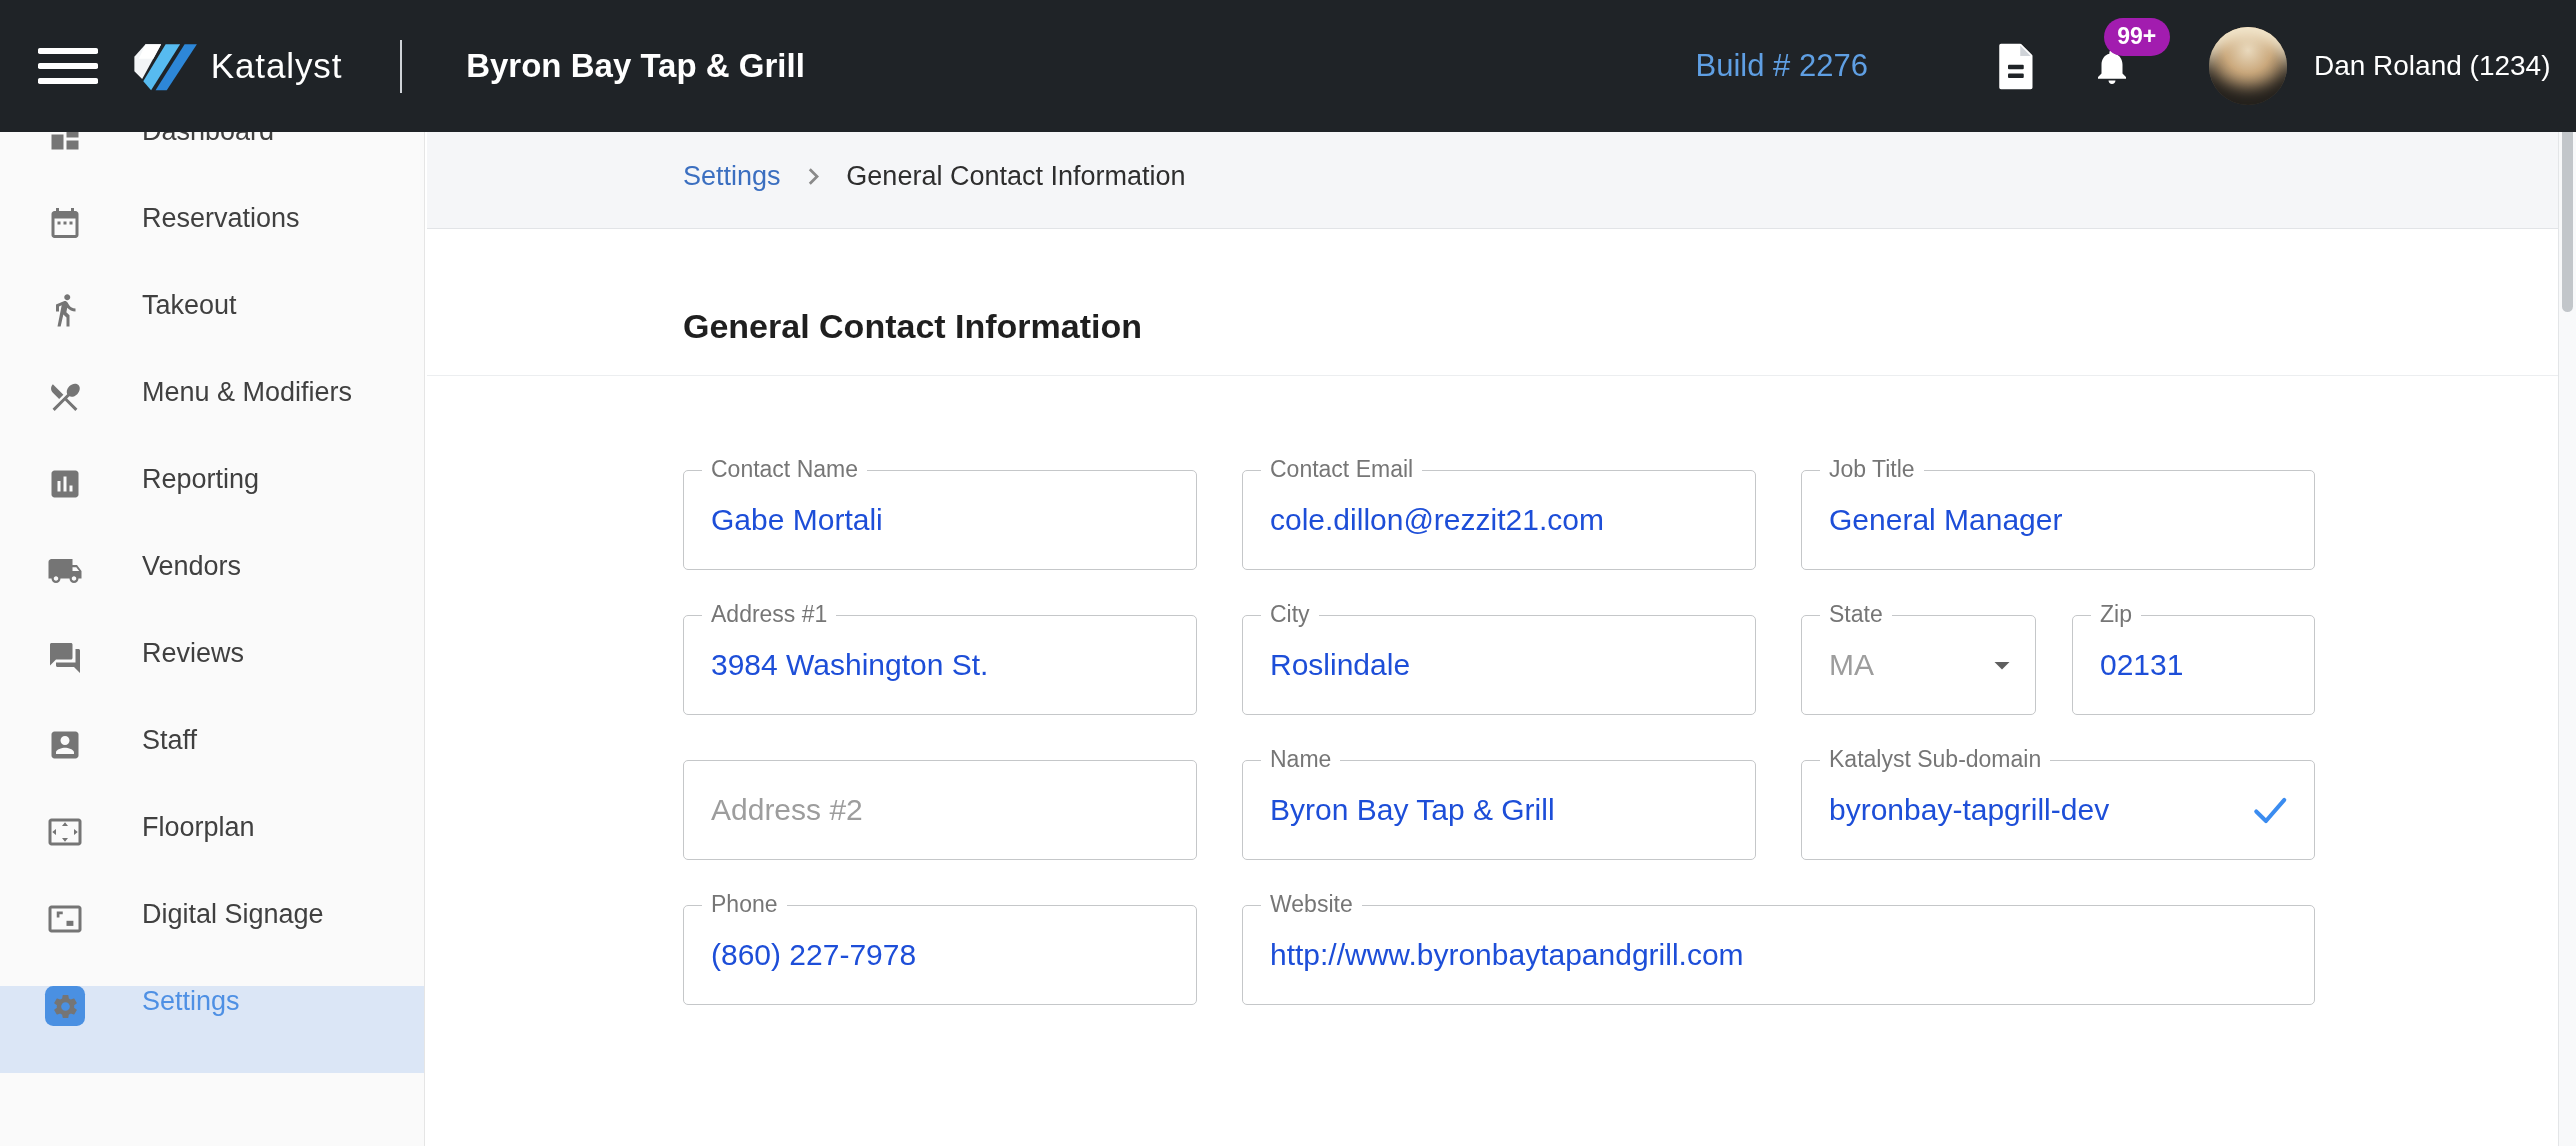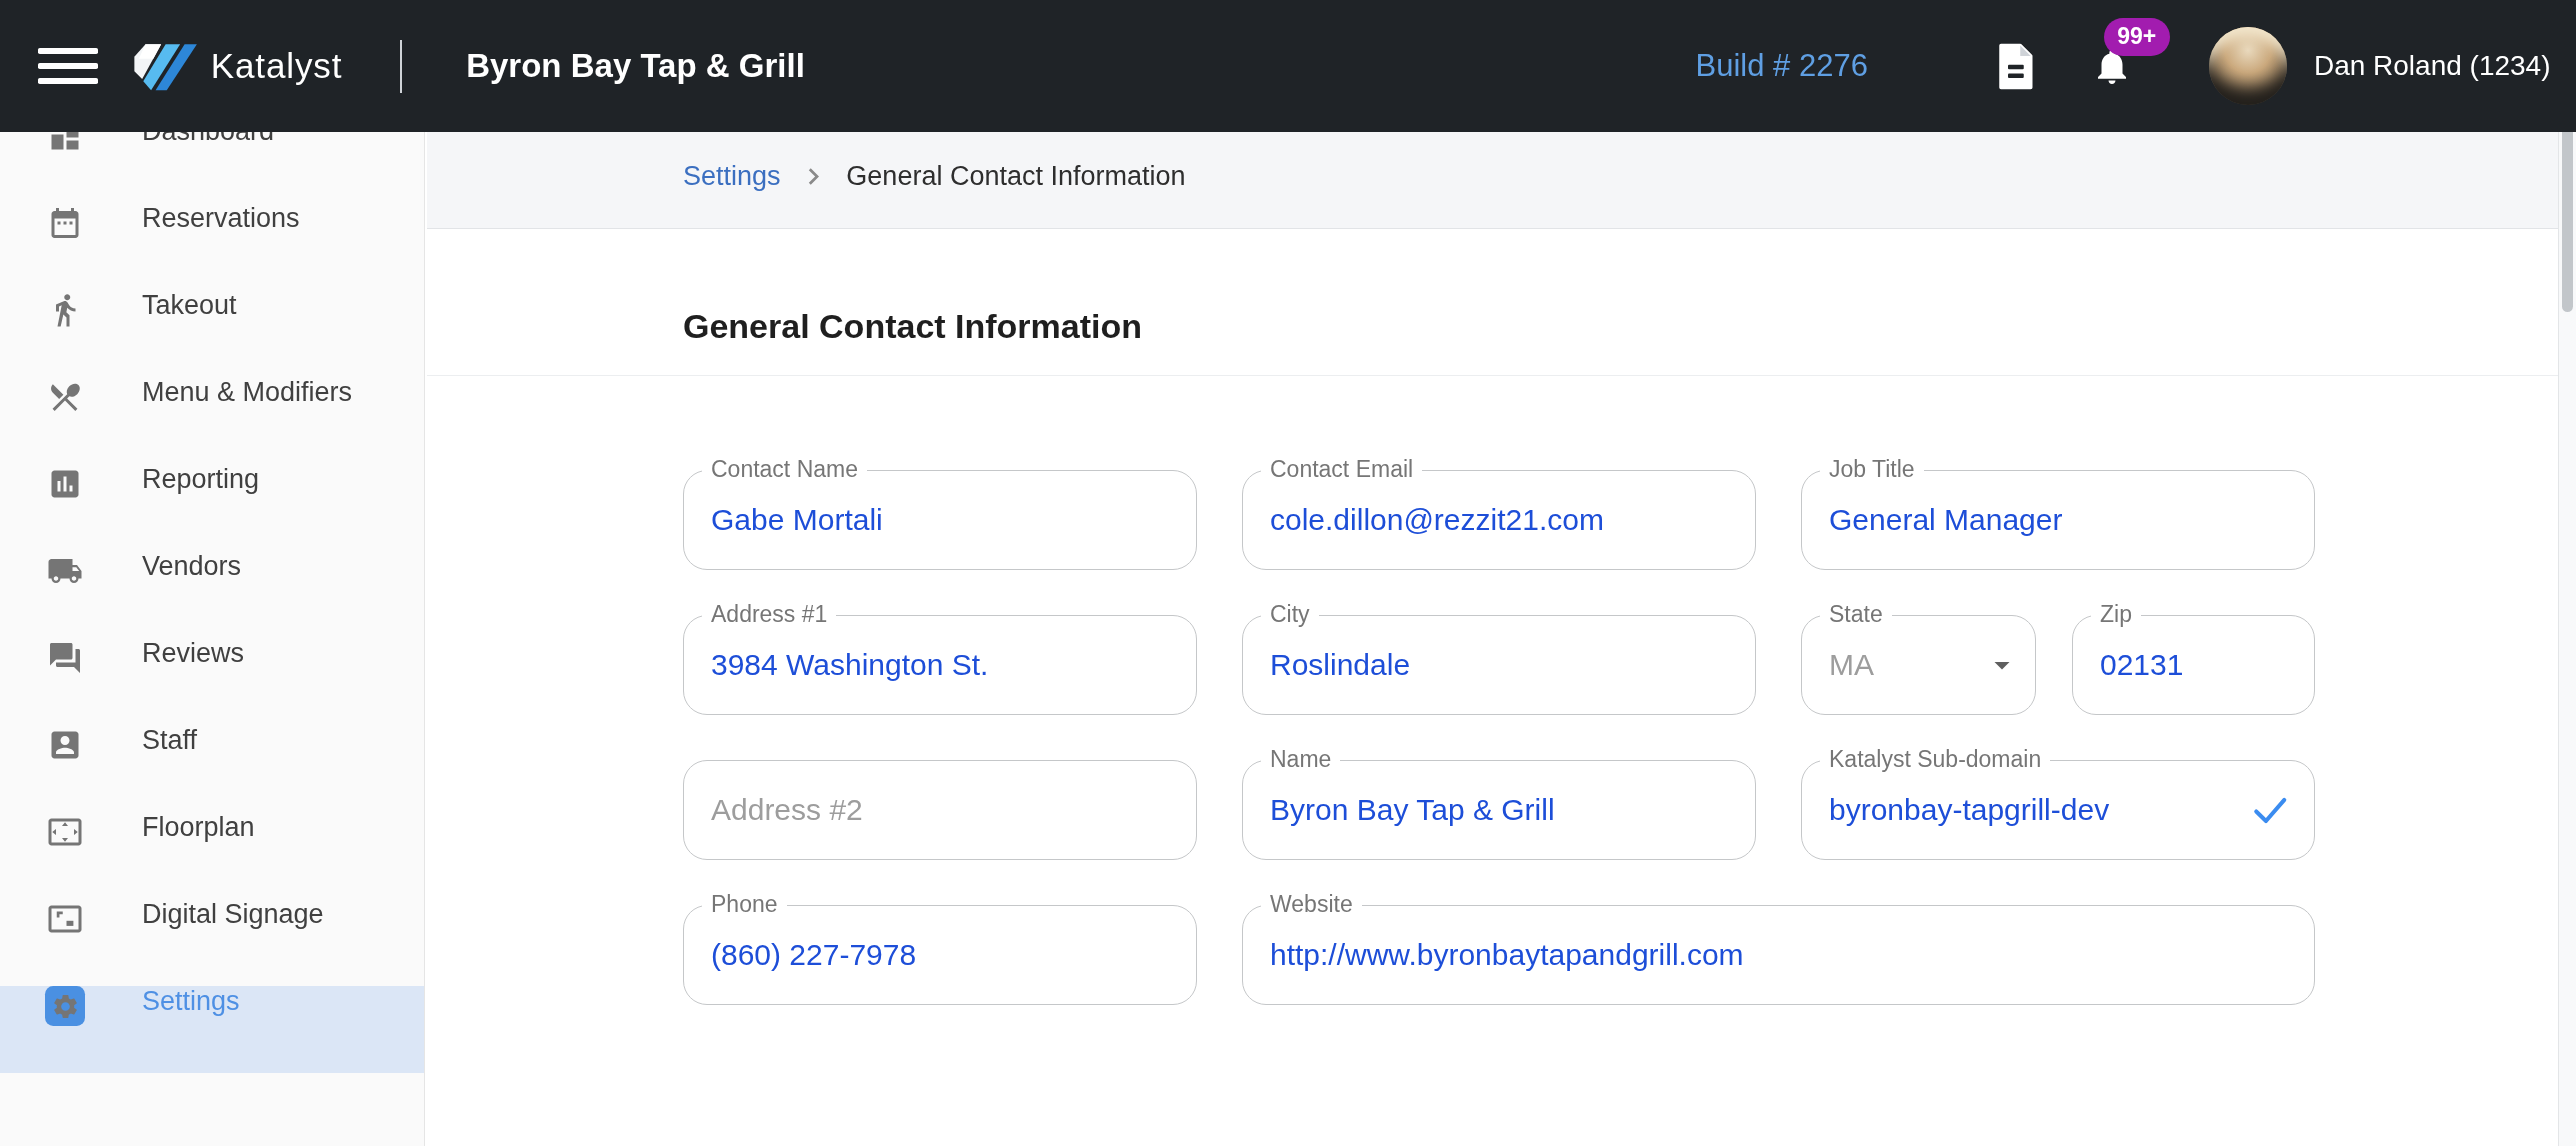--- a/index.html
+++ b/index.html
@@ -41,21 +41,21 @@
   .crumb-link { font-size:27px; color:#3b6fc0; cursor:pointer; }
   .crumb-sep { margin:0 16.4px; width:33px; height:33px; color:#8a8a8a; display:flex; }
   .crumb-sep svg { width:33px; height:33px; fill:currentColor; }
   .crumb-current { font-size:27px; color:#2e2e2e; }
   .title-band { height:147px; background:#fff; border-bottom:1.8px solid #eceef0; position:relative; }
   .page-title { position:absolute; left:256px; top:78px; font-size:34px; font-weight:700; color:#1f1f1f; white-space:nowrap; }
 
   
   .form-grid { position:absolute; left:256px; top:354px; width:1631px; display:grid;
                grid-template-columns:514px 514px 514px; column-gap:45px; row-gap:45px; grid-auto-rows:100px; }
-  .field { position:relative; border:1.8px solid #c5c7c9; border-radius:24px; background:#fff; cursor:text; }
+  .field { position:relative; border:1.8px solid #c5c7c9; border-radius:5px; background:#fff; cursor:text; }
   .flabel { position:absolute; top:-14.6px; left:18px; padding:0 9px; background:#fff; font-size:23px; line-height:27px; color:#767676; white-space:nowrap; }
   .fvalue { position:absolute; inset:0; display:flex; align-items:center; padding:0 27px; font-size:30px; color:#1d4ed8; white-space:nowrap; overflow:hidden; }
   .fvalue.ghost { color:#9d9d9d; }
   .caret { position:absolute; right:14.6px; top:50%; transform:translateY(-50%); width:36px; height:36px; color:#5f5f5f; cursor:pointer; }
   .caret svg { width:36px; height:36px; fill:currentColor; }
   .checkmark { position:absolute; right:22px; top:50%; transform:translateY(-50%); width:44px; height:44px; color:#3b8cf0; }
   .checkmark svg { width:44px; height:44px; }
   .sz-row { display:flex; gap:36px; }
   .sz-row .state-f { width:235px; }
   .sz-row .zip-f { flex:1; }

